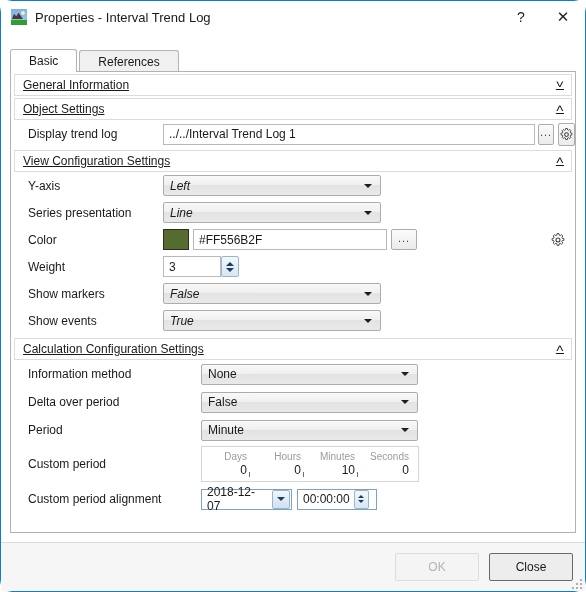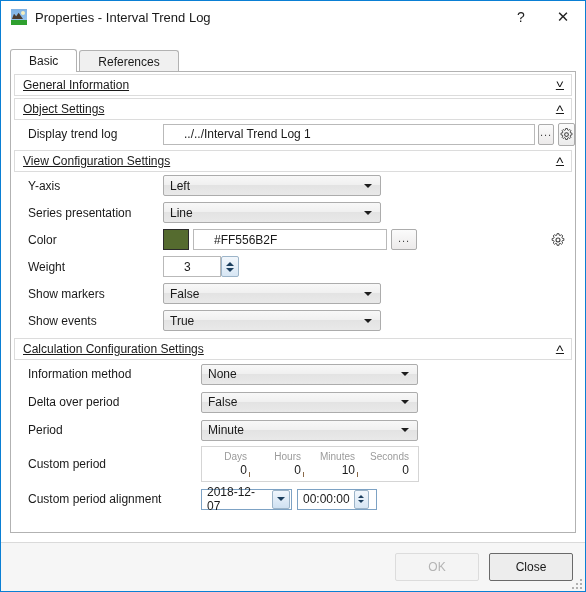--- a/index.html
+++ b/index.html
@@ -126,28 +126,28 @@
     font-size:12px;color:#1a1a1a;
     position:relative;
   }
   .combo .arrow{
     margin-left:auto;margin-right:8px;
     width:0;height:0;
     border-left:4px solid transparent;
     border-right:4px solid transparent;
     border-top:4px solid #1d1d1d;
   }
-  .combo-w1{width:218px;flex:0 0 218px;}
+  .combo-w1{width:218px;flex:0 0 218px;font-style:italic;}
   .combo-w2{width:217px;flex:0 0 217px;}
   .textbox{
     height:21px;box-sizing:border-box;
     border:1px solid #b9b9b9;
     background:#ffffff;
     display:flex;align-items:center;
-    padding:0 20px;
+    padding:0 5px;
     font-size:12px;color:#1a1a1a;
   }
   .dots-btn{
     width:26px;height:21px;box-sizing:border-box;
     border:1px solid #acacac;border-radius:2px;
     background:linear-gradient(#fbfbfb,#eceaea);
     display:flex;align-items:center;justify-content:center;
     font-size:11px;color:#444;letter-spacing:1px;
     line-height:0;padding-bottom:4px;
   }
@@ -260,21 +260,21 @@
   .btn.close-btn{border-color:#6a6a6a;background:#ededed;}
   .grip{
     position:absolute;right:3px;bottom:2px;width:12px;height:12px;
   }
   .grip i{position:absolute;width:2px;height:2px;background:#b0b0b0;}
   .spacer-fill{flex:1 1 auto;}
 </style>
 </head>
 <body>
 
-<div class="window" style="border-color: rgb(10, 127, 212);">
+<div class="window" style="border-color: rgb(10, 127, 212); border-radius: 12px;">
 
   <div class="titlebar">
     <div class="title-icon">
       <div class="sun"></div>
       <div class="roof"></div>
       <div class="grass"></div>
     </div>
     <div class="title-text">Properties - Interval Trend Log</div>
     <div class="title-btns">
       <div class="tbtn help">?</div>

